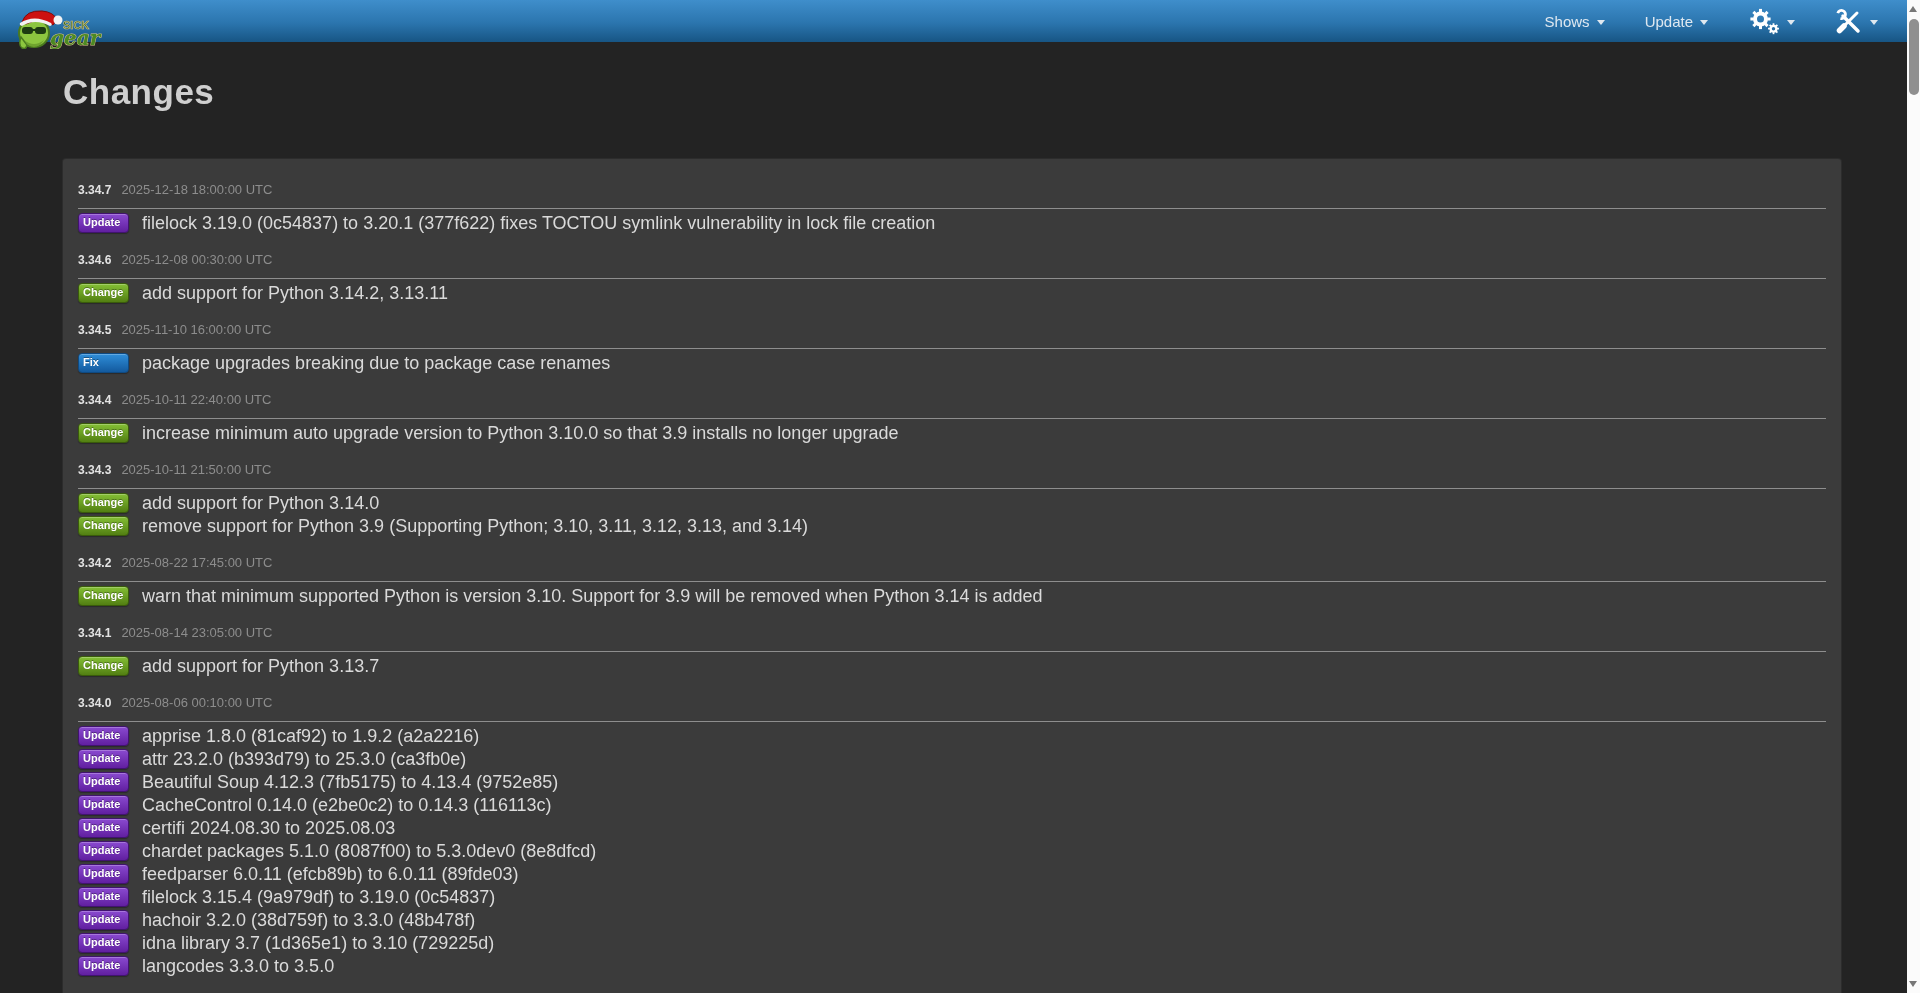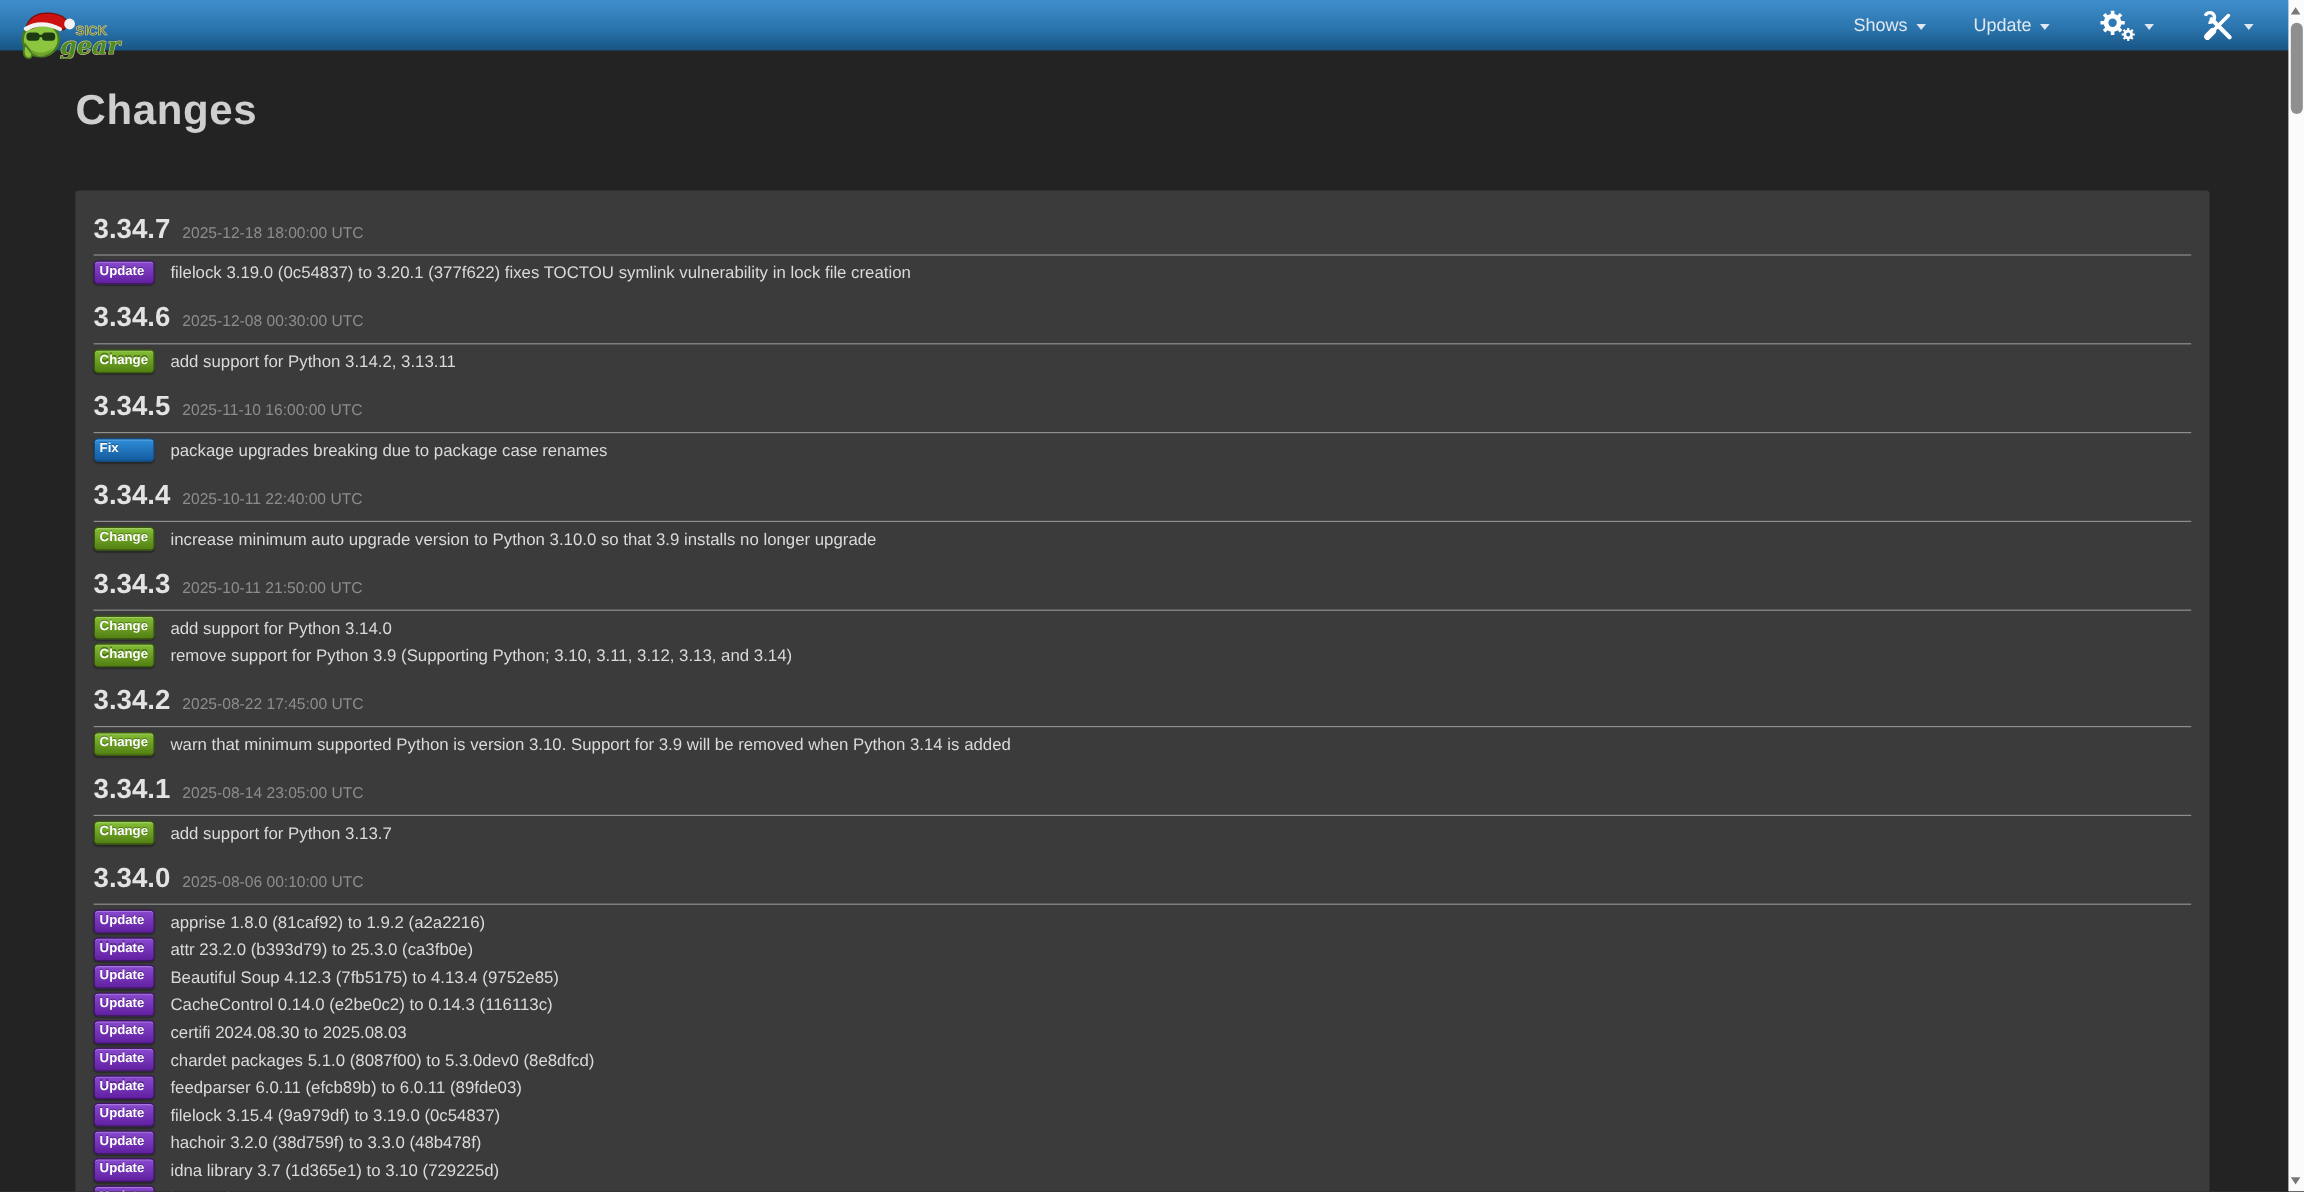--- a/index.html
+++ b/index.html
@@ -61,36 +61,36 @@
     padding: 20px 15px 40px 15px;
     min-height: 900px;
   }
 
   .block { margin-bottom: 17px; }
   .block-head {
     display: flex; align-items: baseline; gap: 10px;
     padding-bottom: 7px; border-bottom: 1px solid #8e8e8e;
     line-height: 22px;
   }
-  .version { font-size: 23px; font-weight: bold; color: #e3e3e3; }
+  .version { font-size: 12px; font-weight: bold; color: #e3e3e3; }
   .vdate   { font-size: 13px; color: #8d8d8d; }
 
   .entry { display: flex; align-items: center; margin-top: 5px; height: 18px; gap: 13px; }
   .badge {
     min-width: 51px; text-align: left;
     font-size: 11px; font-weight: bold; color: #fff;
     padding: 2px 4px 3px; border-radius: 4px;
     text-shadow: 0 -1px 0 rgba(0,0,0,.35);
     box-shadow: inset 0 1px 0 rgba(255,255,255,.25), 0 1px 1px rgba(0,0,0,.3);
     line-height: 13px;
   }
   .badge-update { background: linear-gradient(180deg,#8a4ad0,#611fa0); border: 1px solid #41136f; }
   .badge-change { background: linear-gradient(180deg,#84bf35,#527f12); border: 1px solid #3a5c0b; }
   .badge-fix    { background: linear-gradient(180deg,#2f8ed9,#135a9e); border: 1px solid #0f4a82; }
-  .entry-text { font-size: 14px; color: #dadada; }
+  .entry-text { font-size: 18px; color: #dadada; }
 
   svg { display: block; }
 </style>
 </head>
 <body>
 
 <div class="navbar">
   <div class="brand">
     <svg width="96" height="42" viewBox="0 0 96 42">
 

